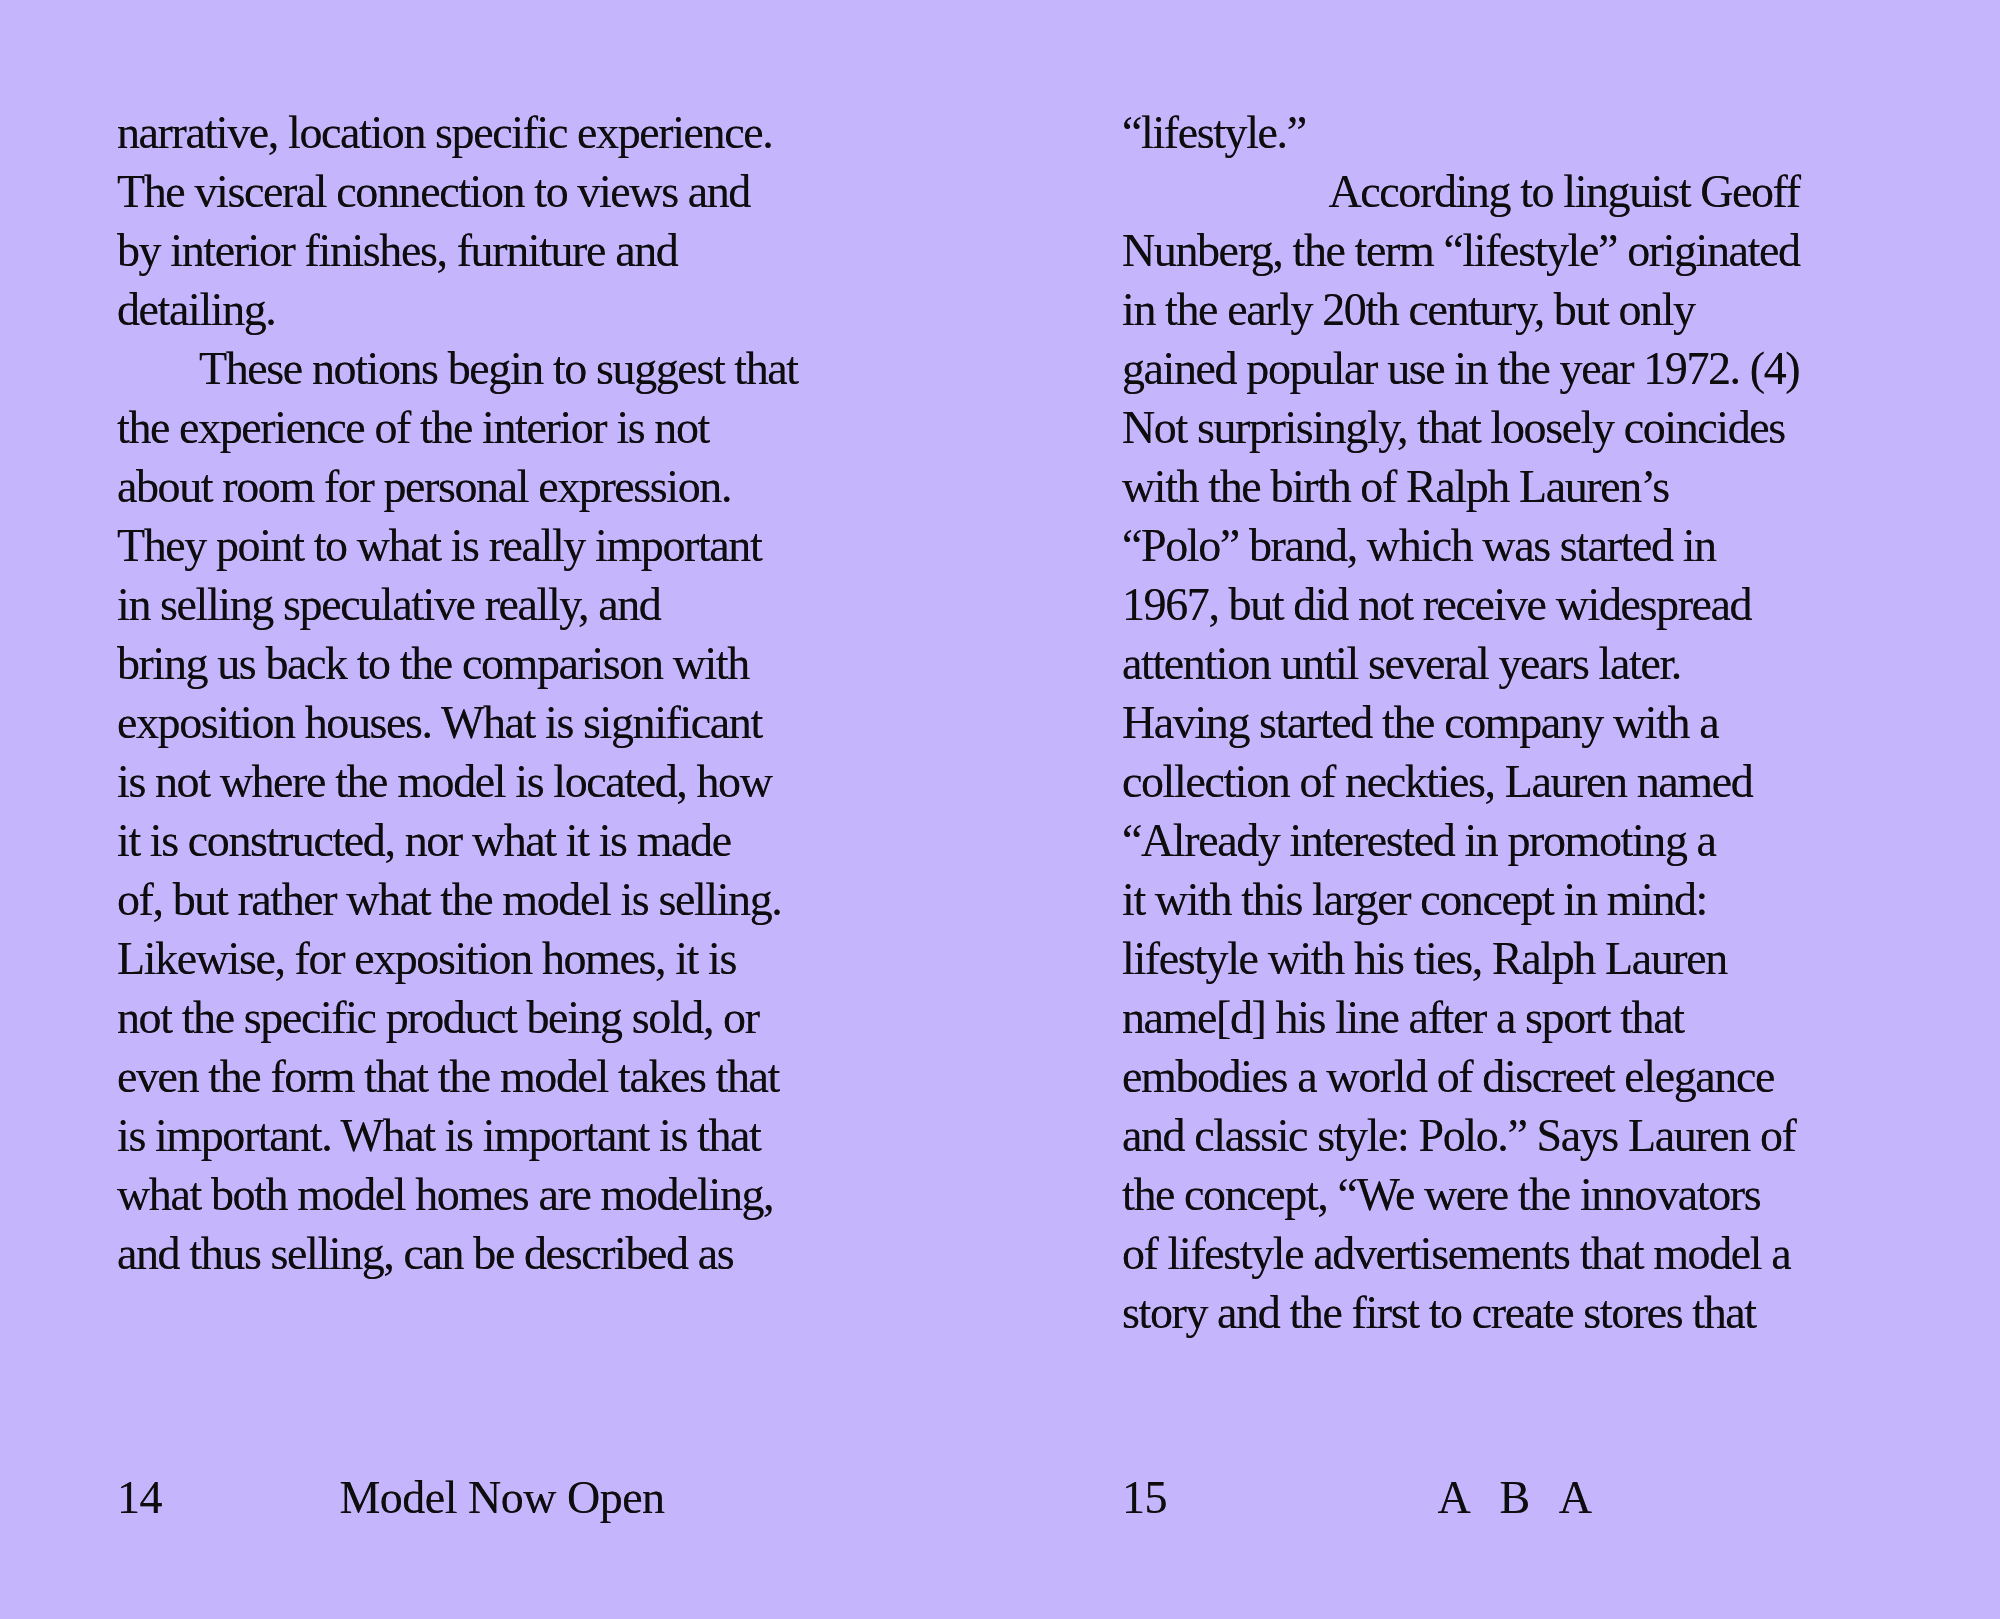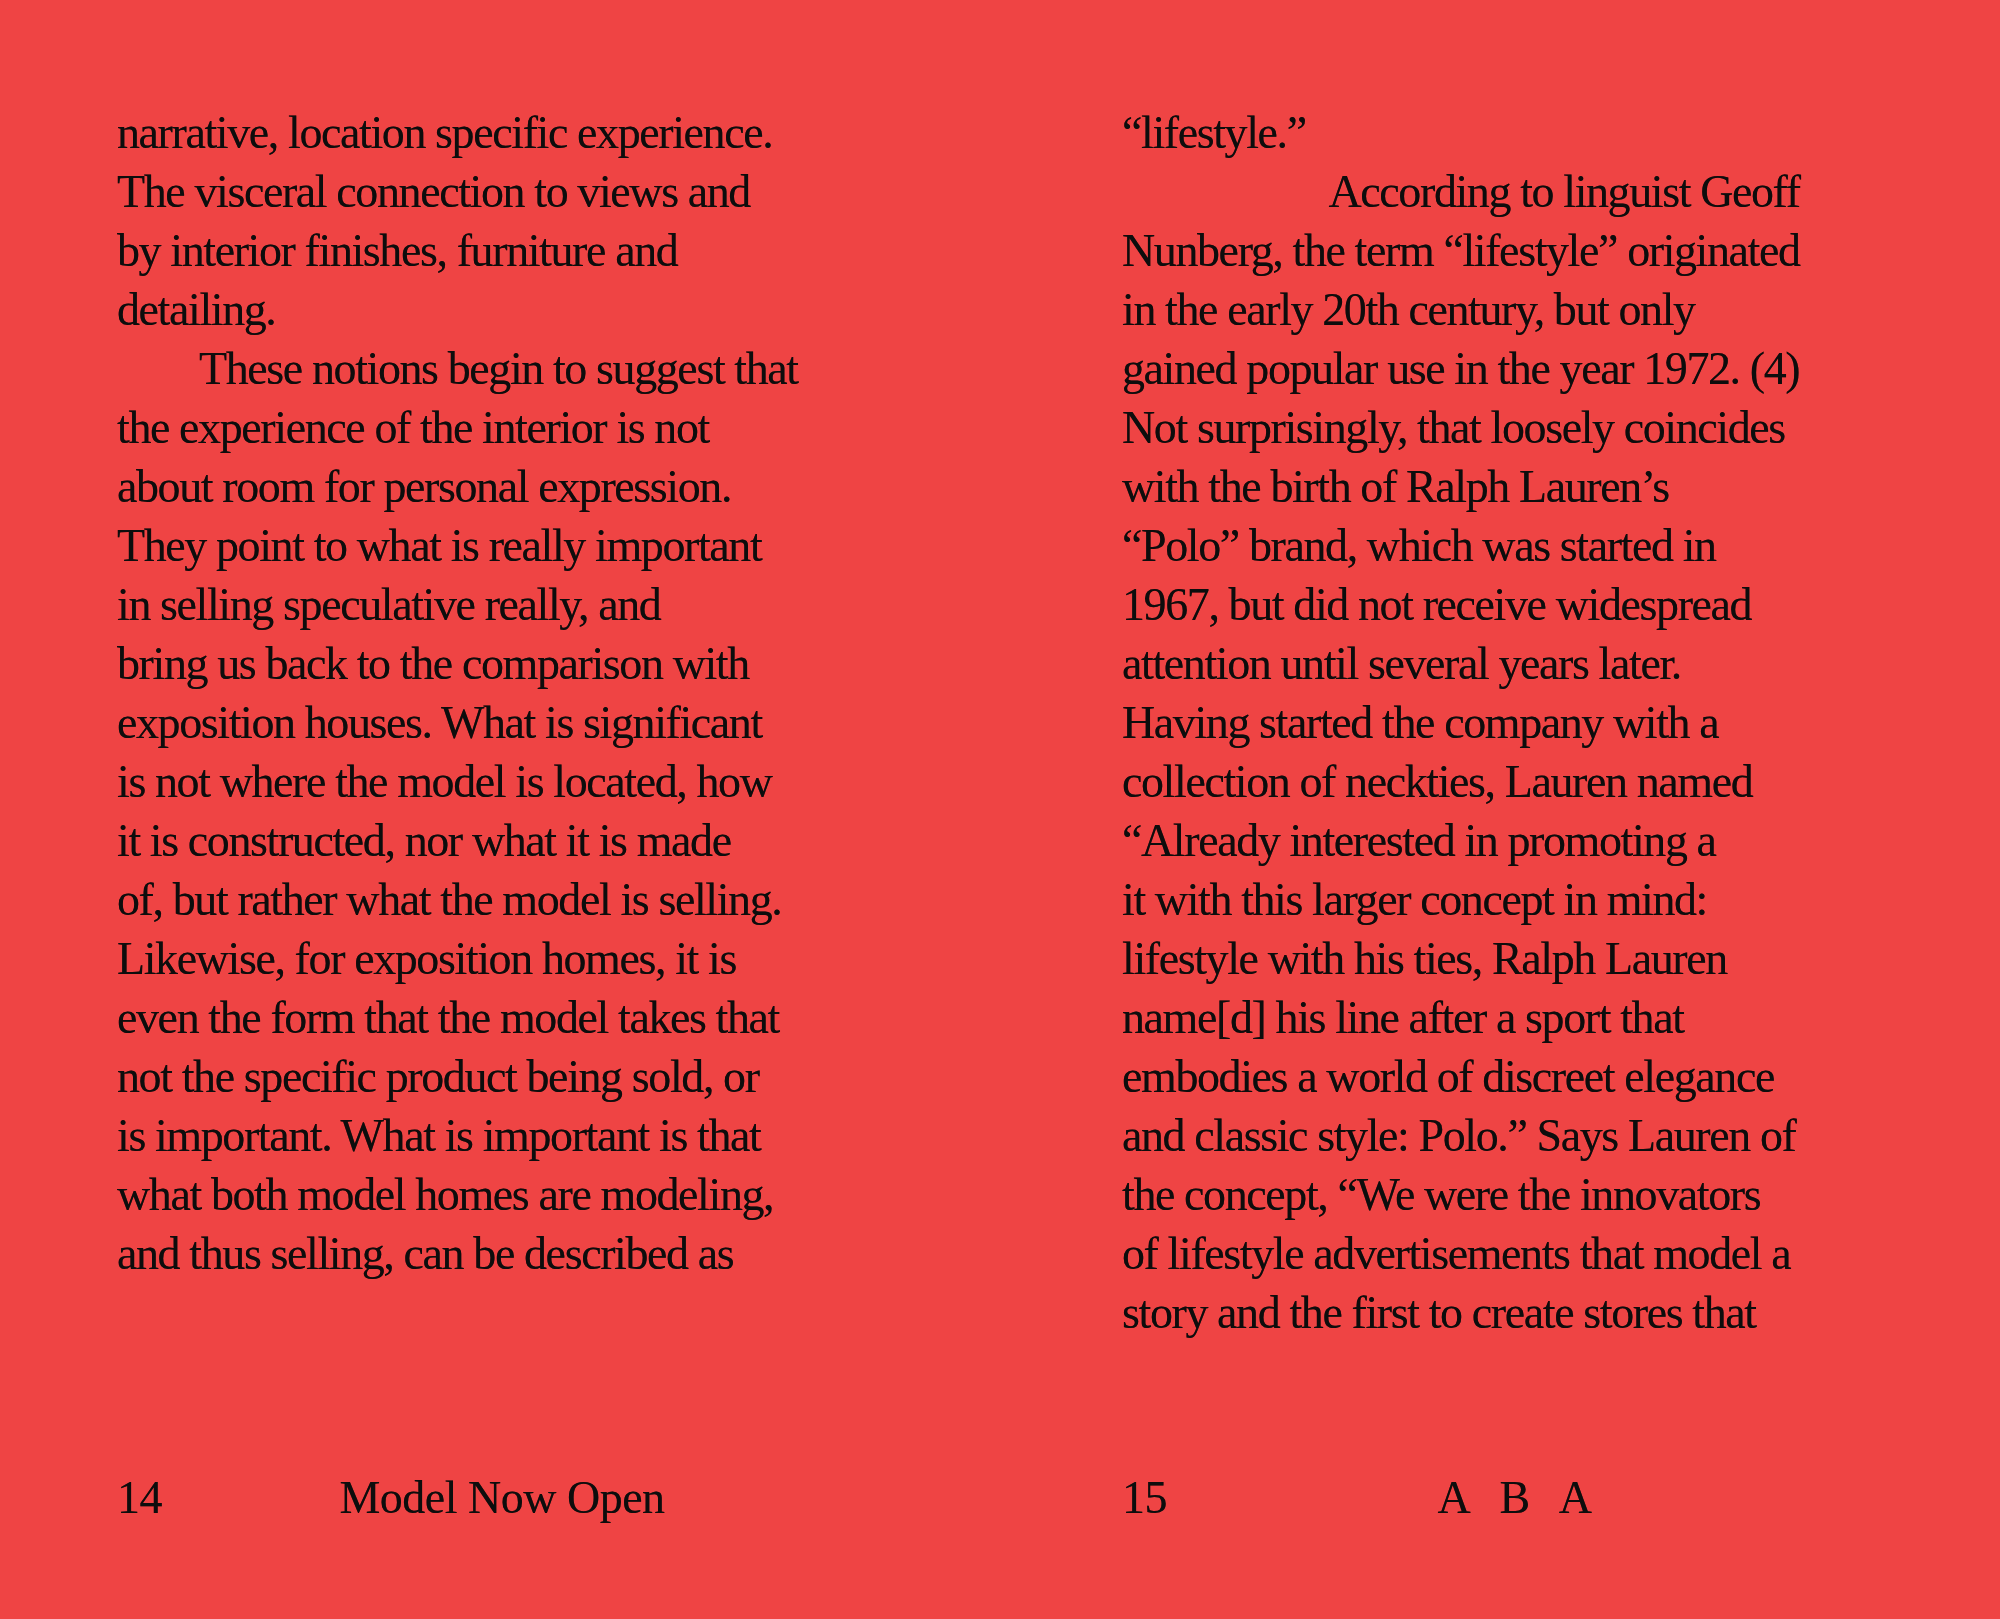--- a/index.html
+++ b/index.html
@@ -5,21 +5,21 @@
   * { box-sizing: border-box; }
   html, body {
     margin: 0; padding: 0;
     width: 2000px; height: 1619px;
     background: #ffffff;
     overflow: hidden;
   }
   .spread {
     position: relative;
     width: 2000px; height: 1619px;
-    background: #ef4444;
+    background: #c4b5fd;
     color: #0d0d0d;
     font-family: "Liberation Serif", "DejaVu Serif", serif;
   }
   .page {
     position: absolute;
     top: 0; height: 1619px;
   }
   .page-left  { left: 117px;  width: 770px; }
   .page-right { left: 1122px; width: 785px; }
   .column {
@@ -66,22 +66,22 @@
         <div class="line">the experience of the interior is not</div>
         <div class="line">about room for personal expression.</div>
         <div class="line">They point to what is really important</div>
         <div class="line">in selling speculative really, and</div>
         <div class="line">bring us back to the comparison with</div>
         <div class="line">exposition houses. What is significant</div>
         <div class="line">is not where the model is located, how</div>
         <div class="line">it is constructed, nor what it is made</div>
         <div class="line">of, but rather what the model is selling.</div>
         <div class="line">Likewise, for exposition homes, it is</div>
+        <div class="line">not the specific product being sold, or</div>
         <div class="line">even the form that the model takes that</div>
-        <div class="line">not the specific product being sold, or</div>
         <div class="line">is important. What is important is that</div>
         <div class="line">what both model homes are modeling,</div>
         <div class="line">and thus selling, can be described as</div>
       </div>
     <footer class="footer">
       <span class="pagenum">14</span>
       <span class="runtitle">Model Now Open</span>
     </footer>
   </section>
 

